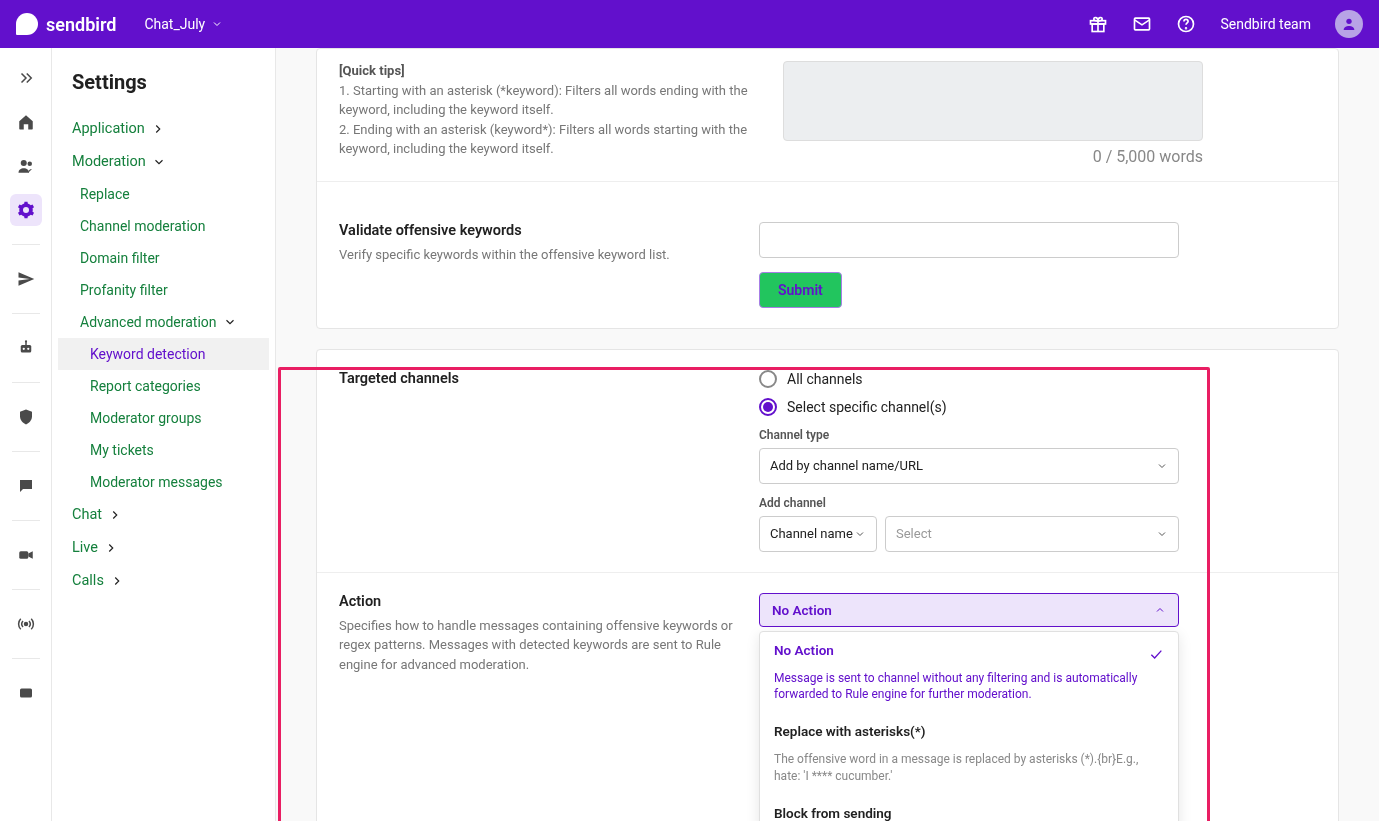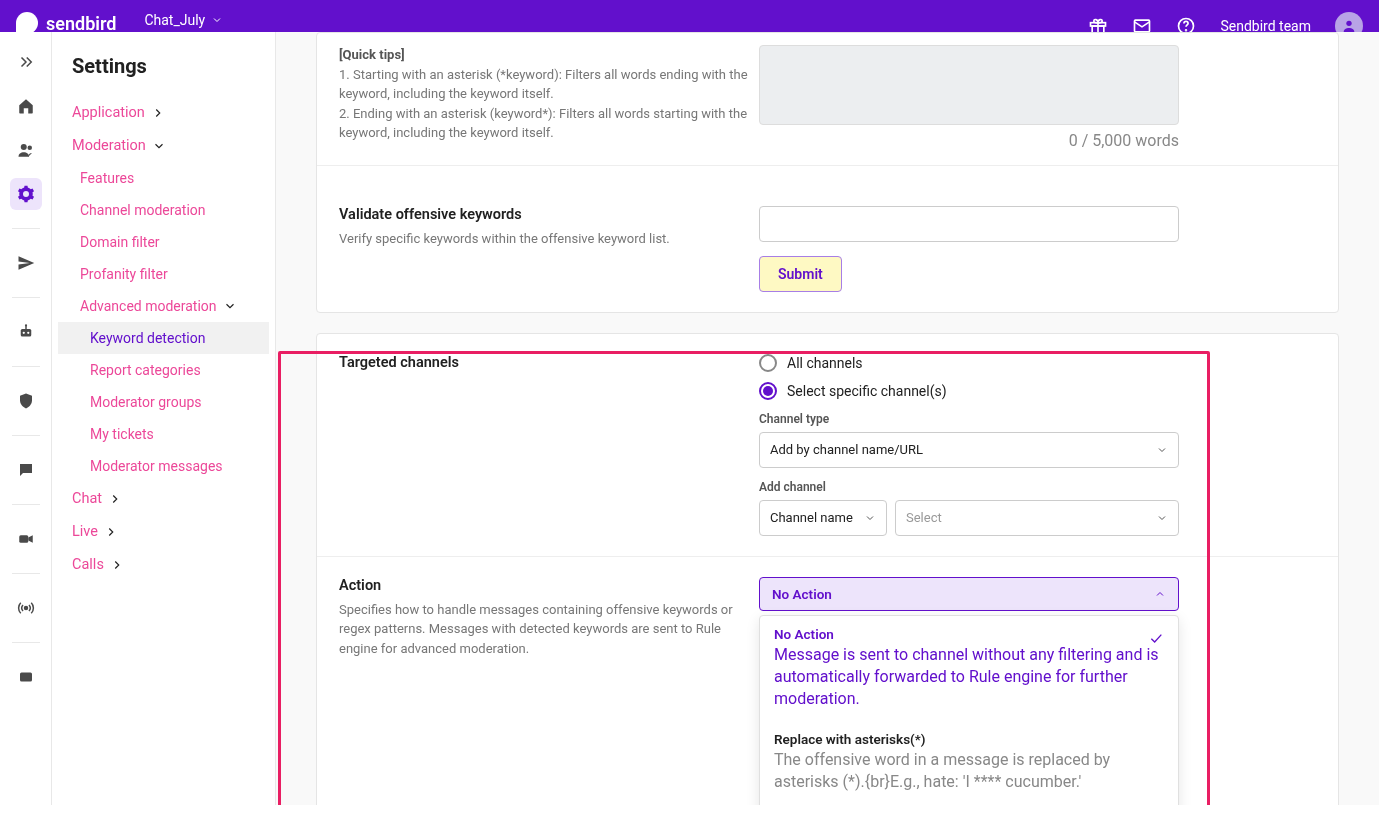--- a/index.html
+++ b/index.html
@@ -1,73 +1,73 @@
 <!DOCTYPE html>
 <html><head>
 <meta charset="utf-8">
 <style>
 *{box-sizing:border-box;margin:0;padding:0;font-family:-apple-system,BlinkMacSystemFont,"Segoe UI",Roboto,sans-serif}
 body{background:#fff;color:#212121;overflow:hidden;width:1379px;height:821px}
-.topbar{height:32px;background:#6210cc;display:flex;align-items:flex-start;padding:12px 16px;color:#fff}
+.topbar{height:48px;background:#6210cc;display:flex;align-items:center;padding:12px 16px;color:#fff}
 .logo{display:flex;align-items:center;gap:8px;font-size:18px;font-weight:600}
 .logo-mark{width:22px;height:22px;background:#fff;border-radius:50% 50% 50% 5%}
 .app-selector{margin-left:28px;display:flex;align-items:center;gap:6px;cursor:pointer;font-size:14px}
 .topbar-right{margin-left:auto;display:flex;align-items:center;gap:24px}
 .top-icon{width:20px;height:20px;cursor:pointer;display:flex;align-items:center;justify-content:center}
 .top-icon svg{stroke:#fff;fill:none}
 .team-name{font-size:14px}
 .avatar{width:28px;height:28px;border-radius:50%;background:#b8a3e6;display:flex;align-items:center;justify-content:center}
 .avatar svg{fill:#6210cc}
 .shell{display:flex;height:calc(100% - 48px)}
 .rail{width:52px;background:#fff;border-right:1px solid #e8e8e8;display:flex;flex-direction:column;align-items:center;padding-top:14px;gap:12px}
 .rail-item{width:32px;height:32px;display:flex;align-items:center;justify-content:center;border-radius:6px;cursor:pointer;color:#4a4a4a}
 .rail-item.active{background:#ede4fb;color:#6210cc}
 .rail-item svg{width:18px;height:18px}
 .rail-sep{width:28px;height:1px;background:#e8e8e8;margin:6px 0}
 .sidebar{width:224px;background:#fff;border-right:1px solid #e8e8e8;padding:22px 0}
 .sidebar h2{font-size:20px;font-weight:700;padding:0 20px;margin-bottom:18px}
-.side-item{display:flex;align-items:center;padding:8px 20px;font-size:14.5px;cursor:pointer;gap:6px;color:#ec4899}
+.side-item{display:flex;align-items:center;padding:8px 20px;font-size:14.5px;cursor:pointer;gap:6px;color:#15803d}
 .side-item.sub{padding-left:28px;font-size:14px}
 .side-item.sub2{padding-left:38px;font-size:14px}
 .side-item.active{background:#f1f1f1;color:#6210cc;border-radius:0;margin:0 6px;padding-left:32px}
 .side-item svg{width:14px;height:14px;stroke:#212121}
 .content{flex:1;background:#f9f9f9;overflow:auto;padding:0 40px 40px 40px;position:relative}
 .card{background:#fff;border:1px solid #e5e5e5;border-radius:4px;margin-top:0}
 .section{display:flex;padding:20px 22px;border-top:1px solid #eee}
 .section:first-child{border-top:none}
 .section-left{width:420px;flex-shrink:0}
 .section-right{flex:1;max-width:420px}
 .section-title{font-size:14.5px;font-weight:600;margin-bottom:6px}
 .section-desc{font-size:13px;color:#777;line-height:1.5}
-.quick-tips-area{display:flex;padding:12px 22px 22px 22px;}
+.quick-tips-area{display:flex;padding:12px 22px 22px 22px;gap:24px}
 .quick-tips-left{width:420px;flex-shrink:0;font-size:13px;color:#777;line-height:1.5}
 .quick-tips-left strong{color:#555}
 .quick-tips-right{flex:1;max-width:420px;position:relative}
 .fake-textarea{width:100%;height:80px;background:#eceef0;border:1px solid #ddd;border-radius:4px}
 .word-count{position:absolute;right:0;top:86px;font-size:16px;color:#888}
 .text-input{width:100%;height:36px;border:1px solid #ccc;border-radius:4px;padding:0 10px;font-size:13px}
-.submit-btn{margin-top:14px;height:36px;padding:0 18px;border:1px solid #a77ee6;background:#fef9c3;color:#6210cc;border-radius:4px;font-size:14px;font-weight:600;cursor:pointer}
+.submit-btn{margin-top:14px;height:36px;padding:0 18px;border:1px solid #a77ee6;background:#22c55e;color:#6210cc;border-radius:4px;font-size:14px;font-weight:600;cursor:pointer}
 .radio-row{display:flex;align-items:center;gap:10px;margin-bottom:10px;font-size:14px;cursor:pointer}
 .radio-outer{width:18px;height:18px;border:2px solid #888;border-radius:50%;display:flex;align-items:center;justify-content:center}
 .radio-row.selected .radio-outer{border-color:#6210cc}
 .radio-inner{width:10px;height:10px;border-radius:50%;background:#6210cc}
 .field-label{font-size:12px;font-weight:600;color:#555;margin-bottom:6px;margin-top:12px}
 .select-box{width:100%;height:36px;border:1px solid #ccc;border-radius:4px;padding:0 10px;display:flex;align-items:center;justify-content:space-between;font-size:13px;background:#fff;cursor:pointer}
 .select-box.placeholder{color:#999}
 .add-channel-row{display:flex;gap:8px}
-.add-channel-row .select-box:first-child{width:128px}
+.add-channel-row .select-box:first-child{width:118px}
 .add-channel-row .select-box:last-child{flex:1}
 .chev{width:12px;height:12px;stroke:#555;fill:none;stroke-width:2}
 .action-selected{width:100%;height:34px;border:1px solid #6210cc;border-radius:4px;padding:0 12px;display:flex;align-items:center;justify-content:space-between;font-size:13.5px;background:#ede4fb;color:#6210cc;font-weight:600;cursor:pointer}
 .dropdown{position:relative}
 .dropdown-menu{position:absolute;top:38px;left:0;right:0;background:#fff;border:1px solid #e0e0e0;border-radius:4px;box-shadow:0 4px 14px rgba(0,0,0,.1);z-index:10}
 .dropdown-item{padding:10px 14px;cursor:pointer;position:relative}
 .dropdown-item-title{font-size:13.5px;font-weight:600;color:#212121}
 .dropdown-item.sel .dropdown-item-title{color:#6210cc}
-.dropdown-item-desc{font-size:16px;color:#888;margin-top:2px;line-height:1.4}
+.dropdown-item-desc{font-size:12px;color:#888;margin-top:12px;line-height:1.4}
 .dropdown-item.sel .dropdown-item-desc{color:#6210cc}
 .check{position:absolute;right:14px;top:14px;width:16px;height:16px;stroke:#6210cc;stroke-width:2;fill:none}
 .highlight-box{border:3px solid #e91e63;position:absolute;pointer-events:none;border-radius:2px}
 </style>
 </head>
 <body>
 
 <div class="topbar">
   <div class="logo">
     <div class="logo-mark"></div>
@@ -196,21 +196,21 @@
           <polyline points="9 6 15 12 9 18"></polyline>
         </svg>
     </div>
     <div class="side-item">
       <span>Moderation</span>
       <svg viewBox="0 0 24 24" fill="none" stroke-width="2">
           <polyline points="6 9 12 15 18 9"></polyline>
         </svg>
     </div>
     <div class="side-item sub">
-        <span>Features</span>
+        <span>Replace</span>
       </div>
     <div class="side-item sub">
         <span>Channel moderation</span>
       </div>
     <div class="side-item sub">
         <span>Domain filter</span>
       </div>
     <div class="side-item sub">
         <span>Profanity filter</span>
       </div>

